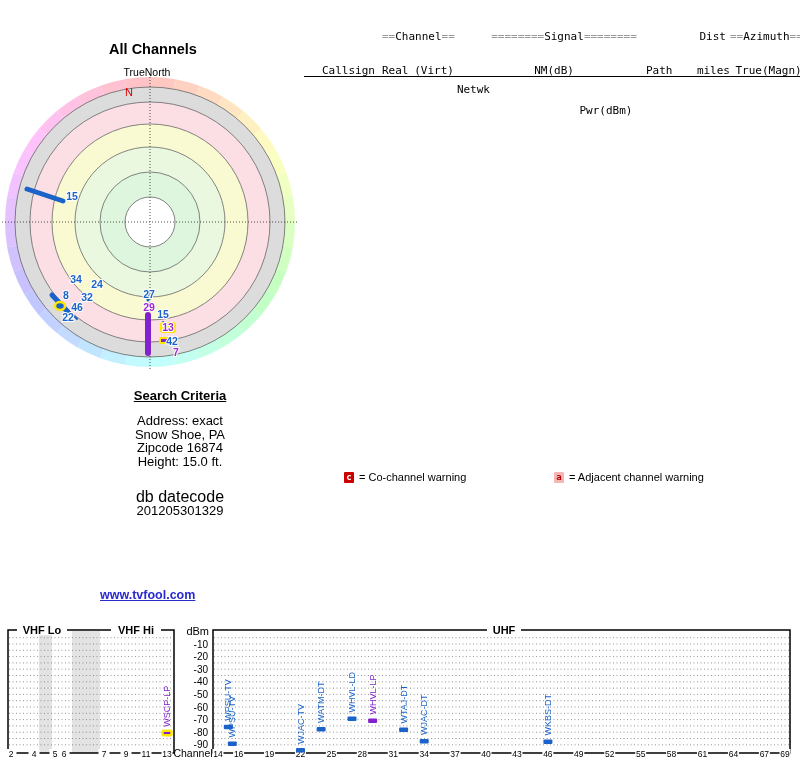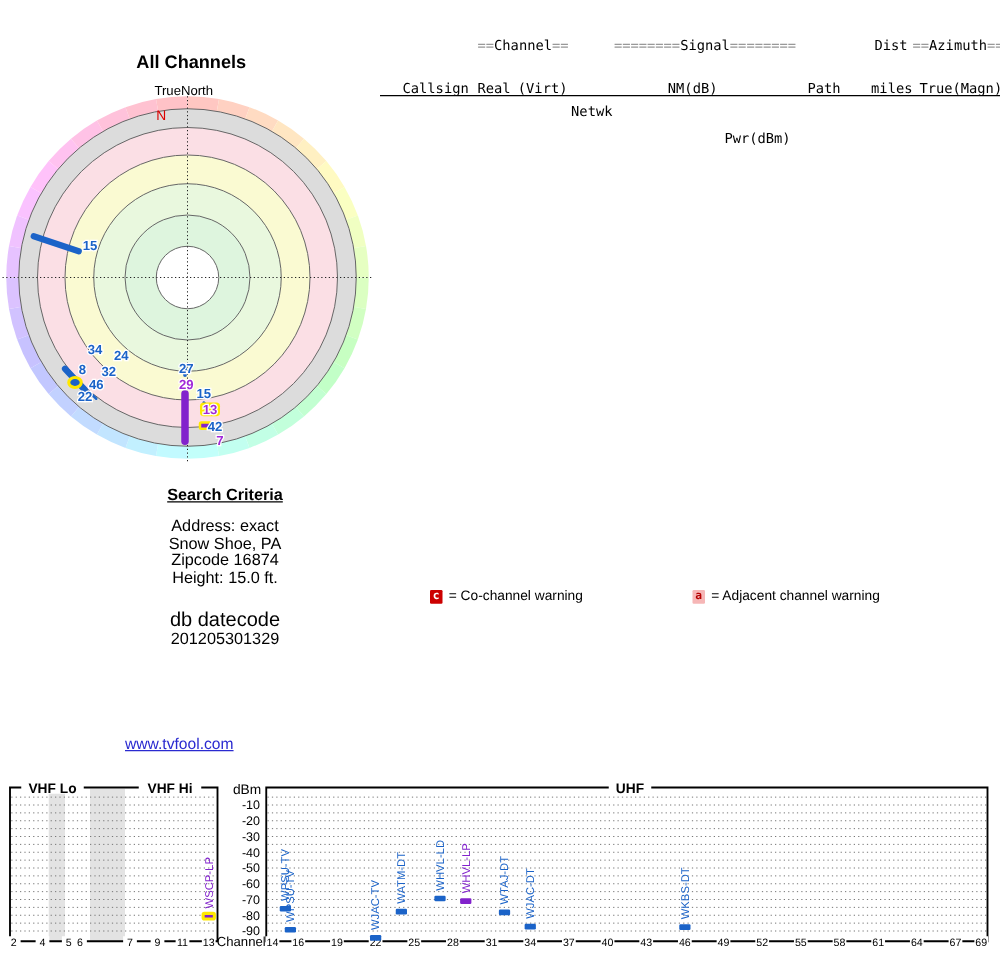--- a/index.html
+++ b/index.html
@@ -29,21 +29,21 @@
   
   .legend{position:absolute;top:471px;font-size:11px;color:#000;display:flex;align-items:center;gap:5px;}
   .lbox{display:inline-block;width:10px;height:11px;text-align:center;
         font-family:"DejaVu Sans Mono",monospace;font-size:9px;line-height:11px;}
   
   #search{position:absolute;left:80px;top:388px;width:200px;text-align:center;color:#000;}
   #search h3{margin:0 0 11px 0;font-size:13px;text-decoration:underline;text-align:center;}
   #search .sline{font-size:13px;line-height:13.5px;}
   #search .dlabel{margin-top:22px;font-size:16px;line-height:13.5px;}
   
-  #tvfool-link{position:absolute;left:100px;top:588px;font-size:12.5px;color:#2a2ad0;text-decoration:underline;}
+  #tvfool-link{position:absolute;left:100px;top:588px;font-size:12.5px;color:#2a2ad0;text-decoration:underline;font-weight:bold;}
   
   #radar-svg{position:absolute;left:0;top:28px;}
   #sig-svg{position:absolute;left:0;top:623px;}
 </style>
 </head>
 <body>
 
 <div id="page">
 
   <svg id="radar-svg" width="310" height="345" viewBox="0 0 310 345">

